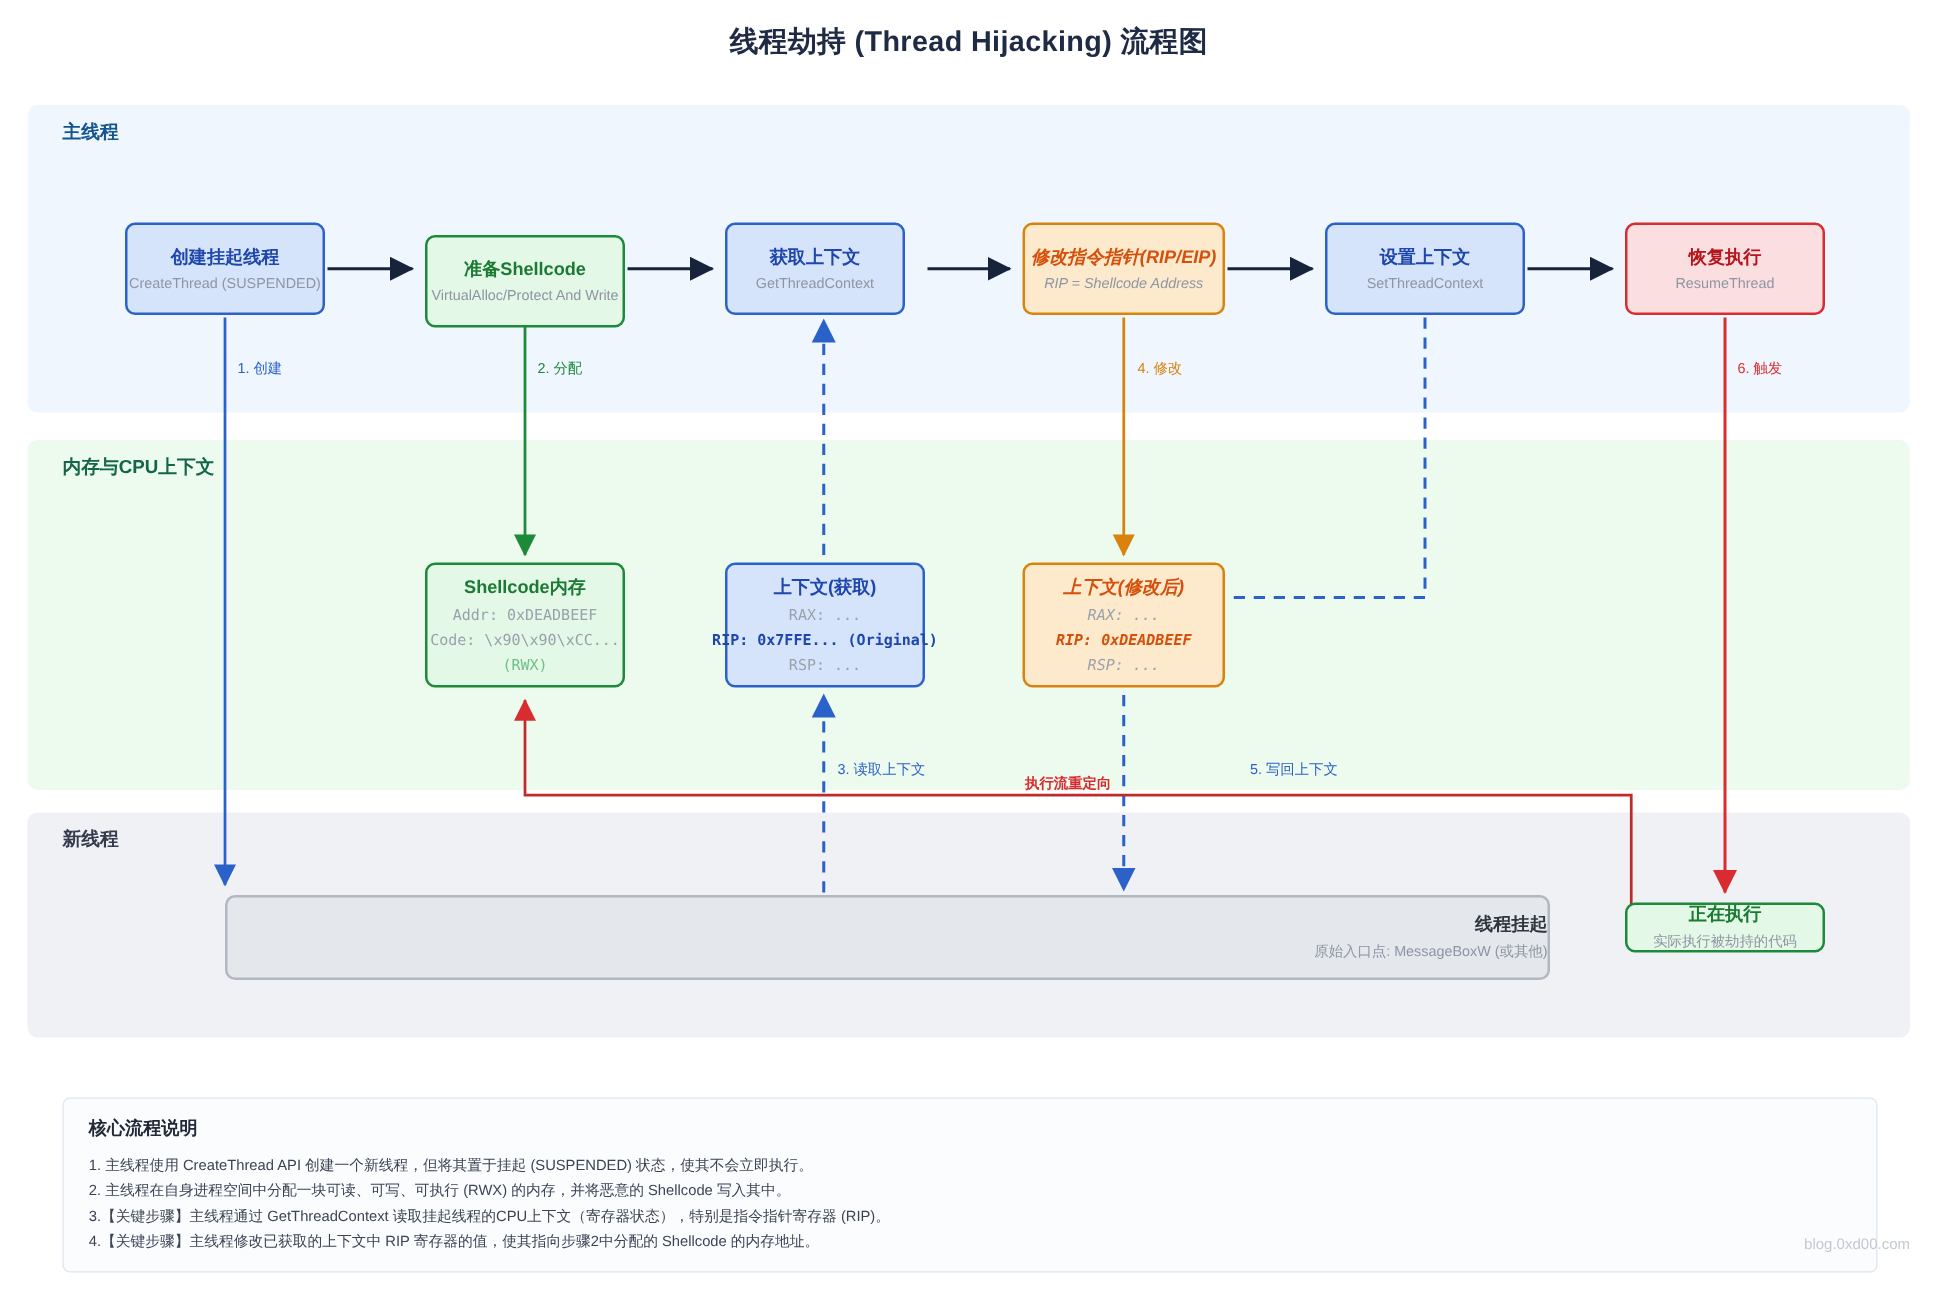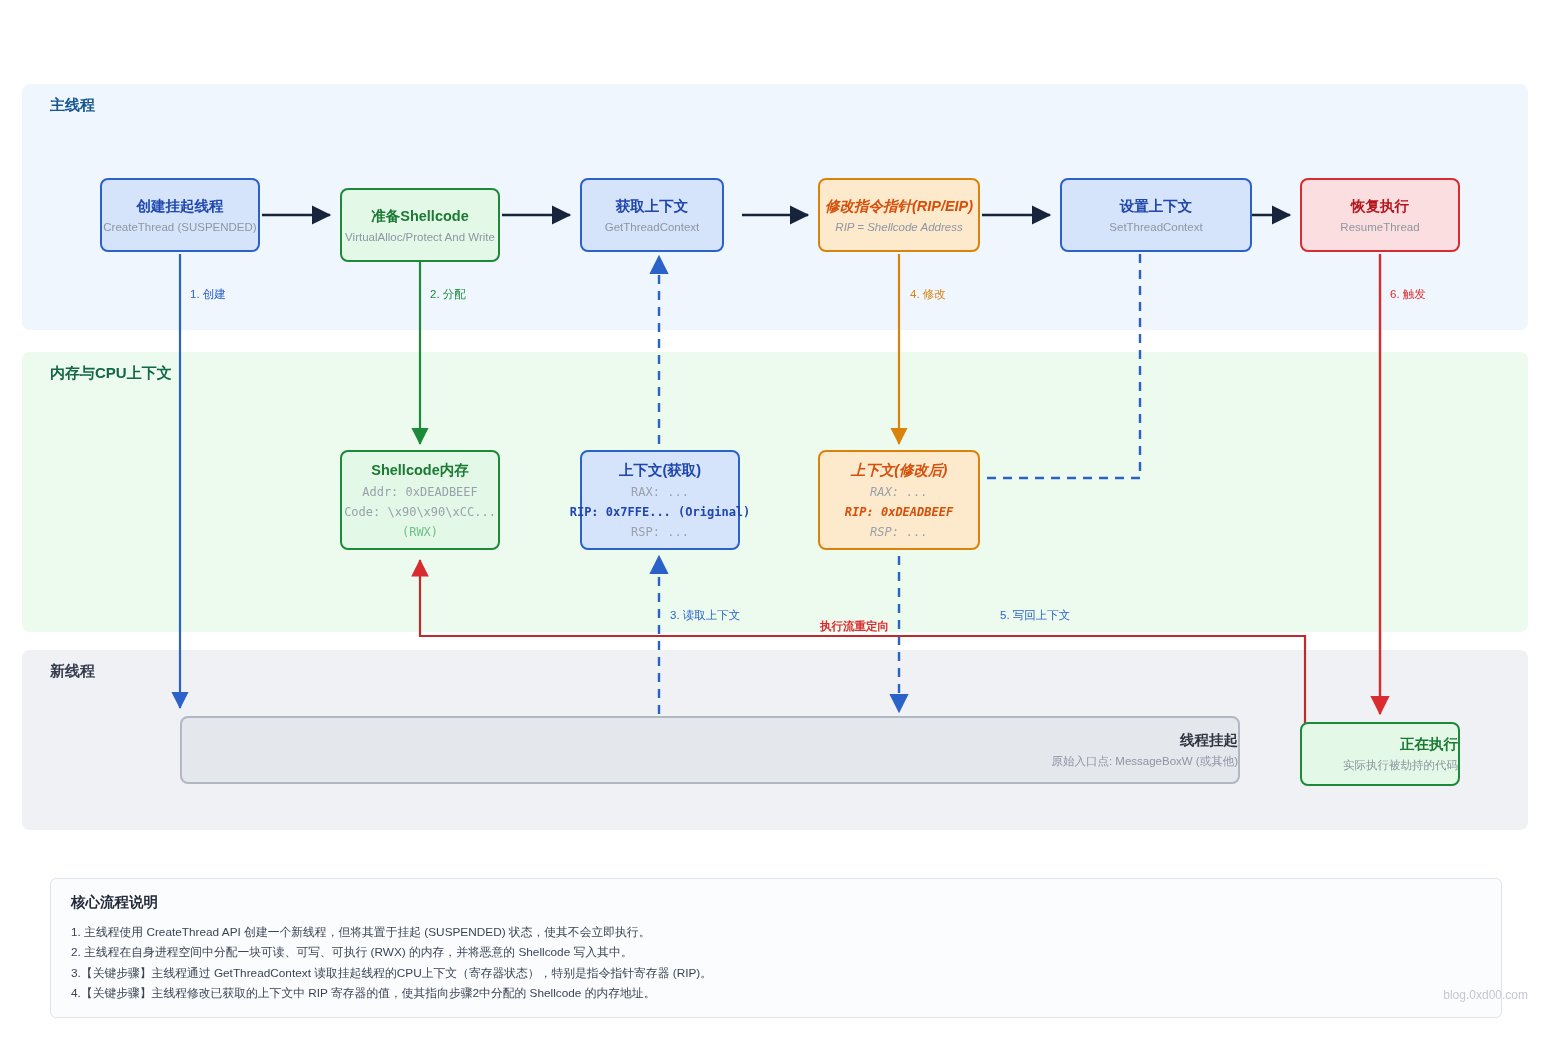--- a/index.html
+++ b/index.html
@@ -63,29 +63,29 @@
   }
   .node.mono .line.hl-blue{color:#1e46ad;font-weight:bold;}
   .node.mono .line.hl-orange{color:#d4500b;font-weight:bold;}
   .node.mono .line.hl-green{color:#6dc187;}
   .node.mono .line.overflow{position:relative;}
 
   #n-create{left:100px;top:178px;width:160px;height:74px;}
   #n-shell{left:340px;top:188px;width:160px;height:74px;}
   #n-getctx{left:580px;top:178px;width:144px;height:74px;}
   #n-modify{left:818px;top:178px;width:162px;height:74px;}
-  #n-setctx{left:1060px;top:178px;width:192px;height:74px;}
+  #n-setctx{left:1060px;top:178px;width:160px;height:74px;}
   #n-resume{left:1300px;top:178px;width:160px;height:74px;}
 
   #m-shellmem{left:340px;top:450px;width:160px;height:100px;}
   #m-ctxget{left:580px;top:450px;width:160px;height:100px;}
   #m-ctxmod{left:818px;top:450px;width:162px;height:100px;}
 
   #b-suspend{left:180px;top:716px;width:1060px;height:68px;align-items:flex-end;}
-  #b-running{left:1300px;top:722px;width:160px;height:64px;align-items:flex-end;}
+  #b-running{left:1300px;top:722px;width:160px;height:40px;}
 
   
   .elabel{position:absolute;font-size:11.5px;white-space:nowrap;}
   .el-blue{color:#2b62c9;}
   .el-green{color:#1d8a3a;}
   .el-orange{color:#d9820c;}
   .el-red{color:#d92c30;}
   .el-red-b{color:#d92c30;font-weight:bold;}
 
   
@@ -100,20 +100,21 @@
 
   #watermark{
     position:absolute;right:22px;top:988px;font-size:12px;color:#c3c8d2;
   }
 </style>
 </head>
 <body>
 
 <div id="root">
 
+  <div class="page-title">线程劫持 (Thread Hijacking) 流程图</div>
 
   <div class="lane" id="lane-main">
     <div class="lane-label">主线程</div>
   </div>
   <div class="lane" id="lane-mem">
     <div class="lane-label">内存与CPU上下文</div>
   </div>
   <div class="lane" id="lane-new">
     <div class="lane-label">新线程</div>
   </div>

